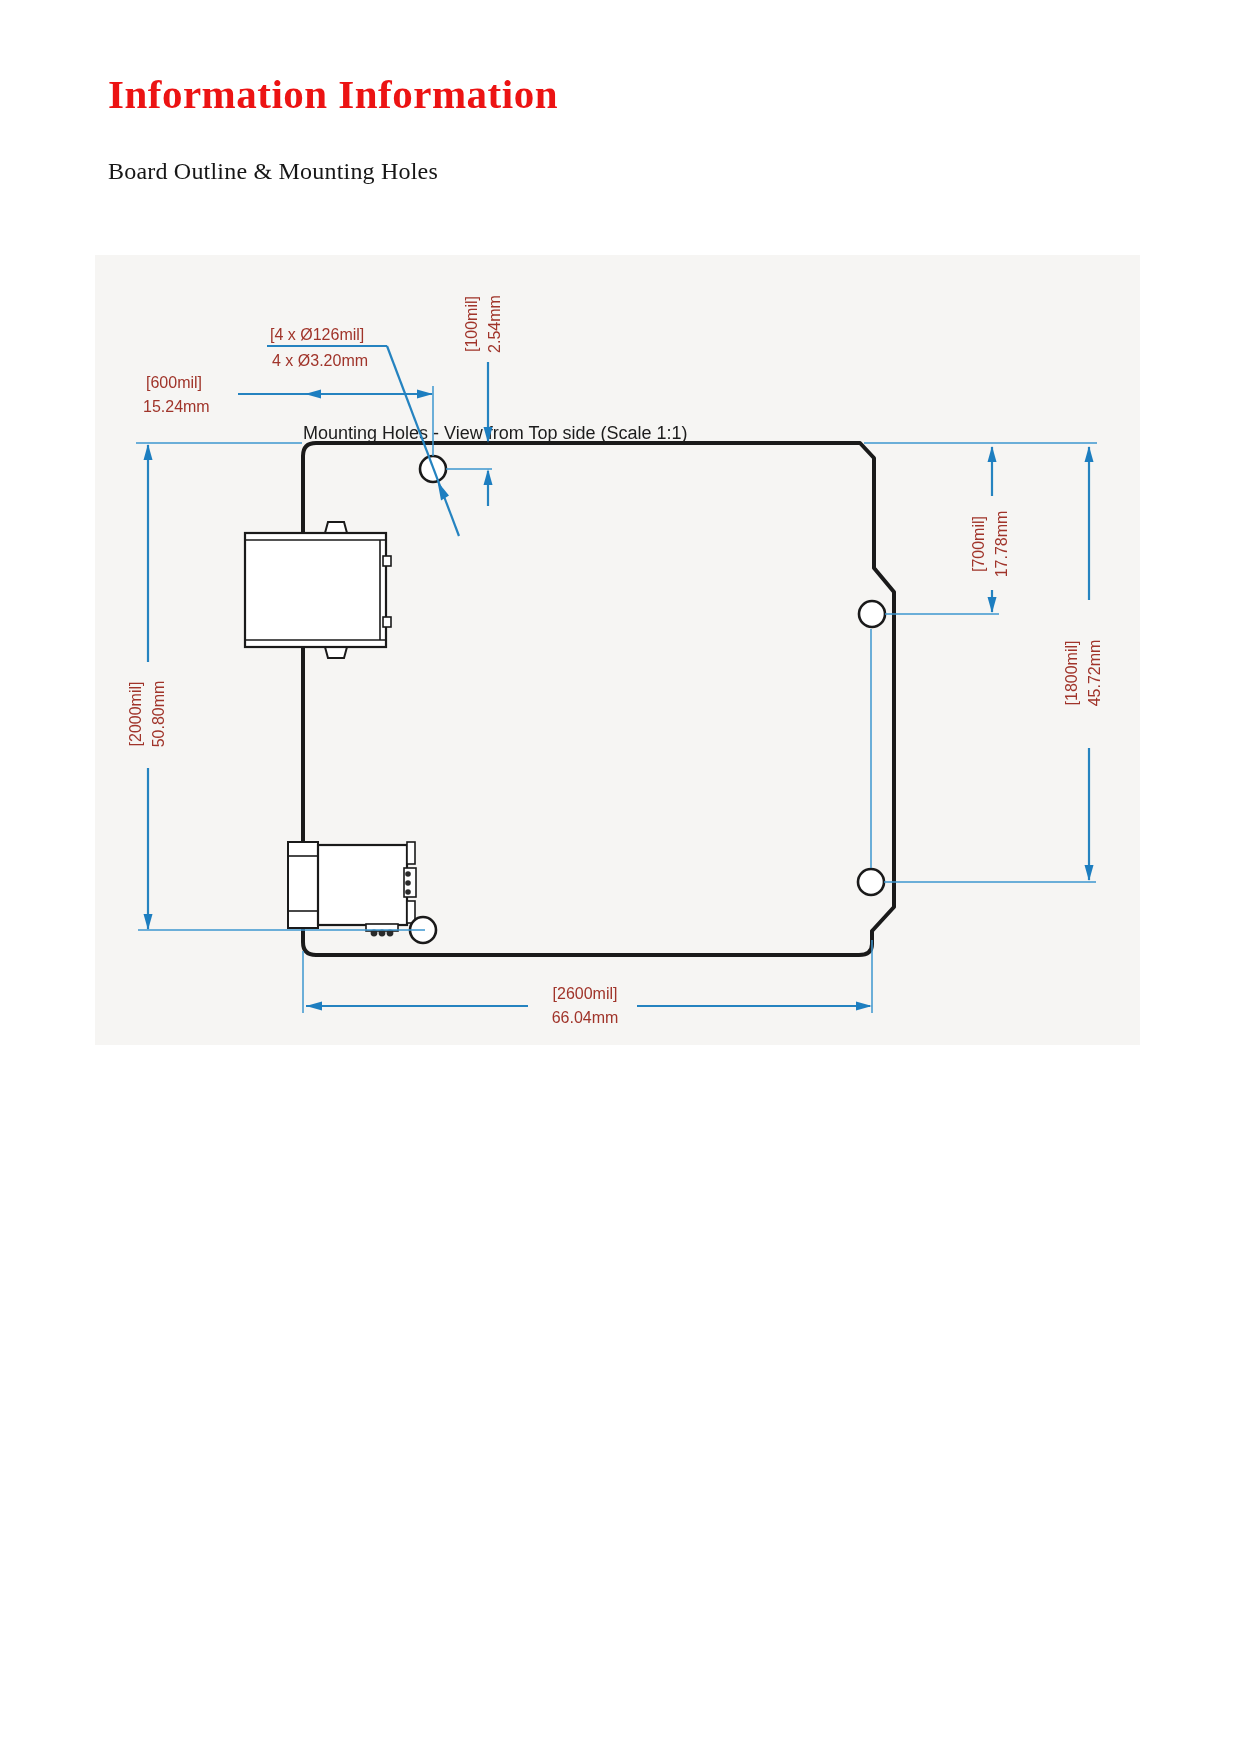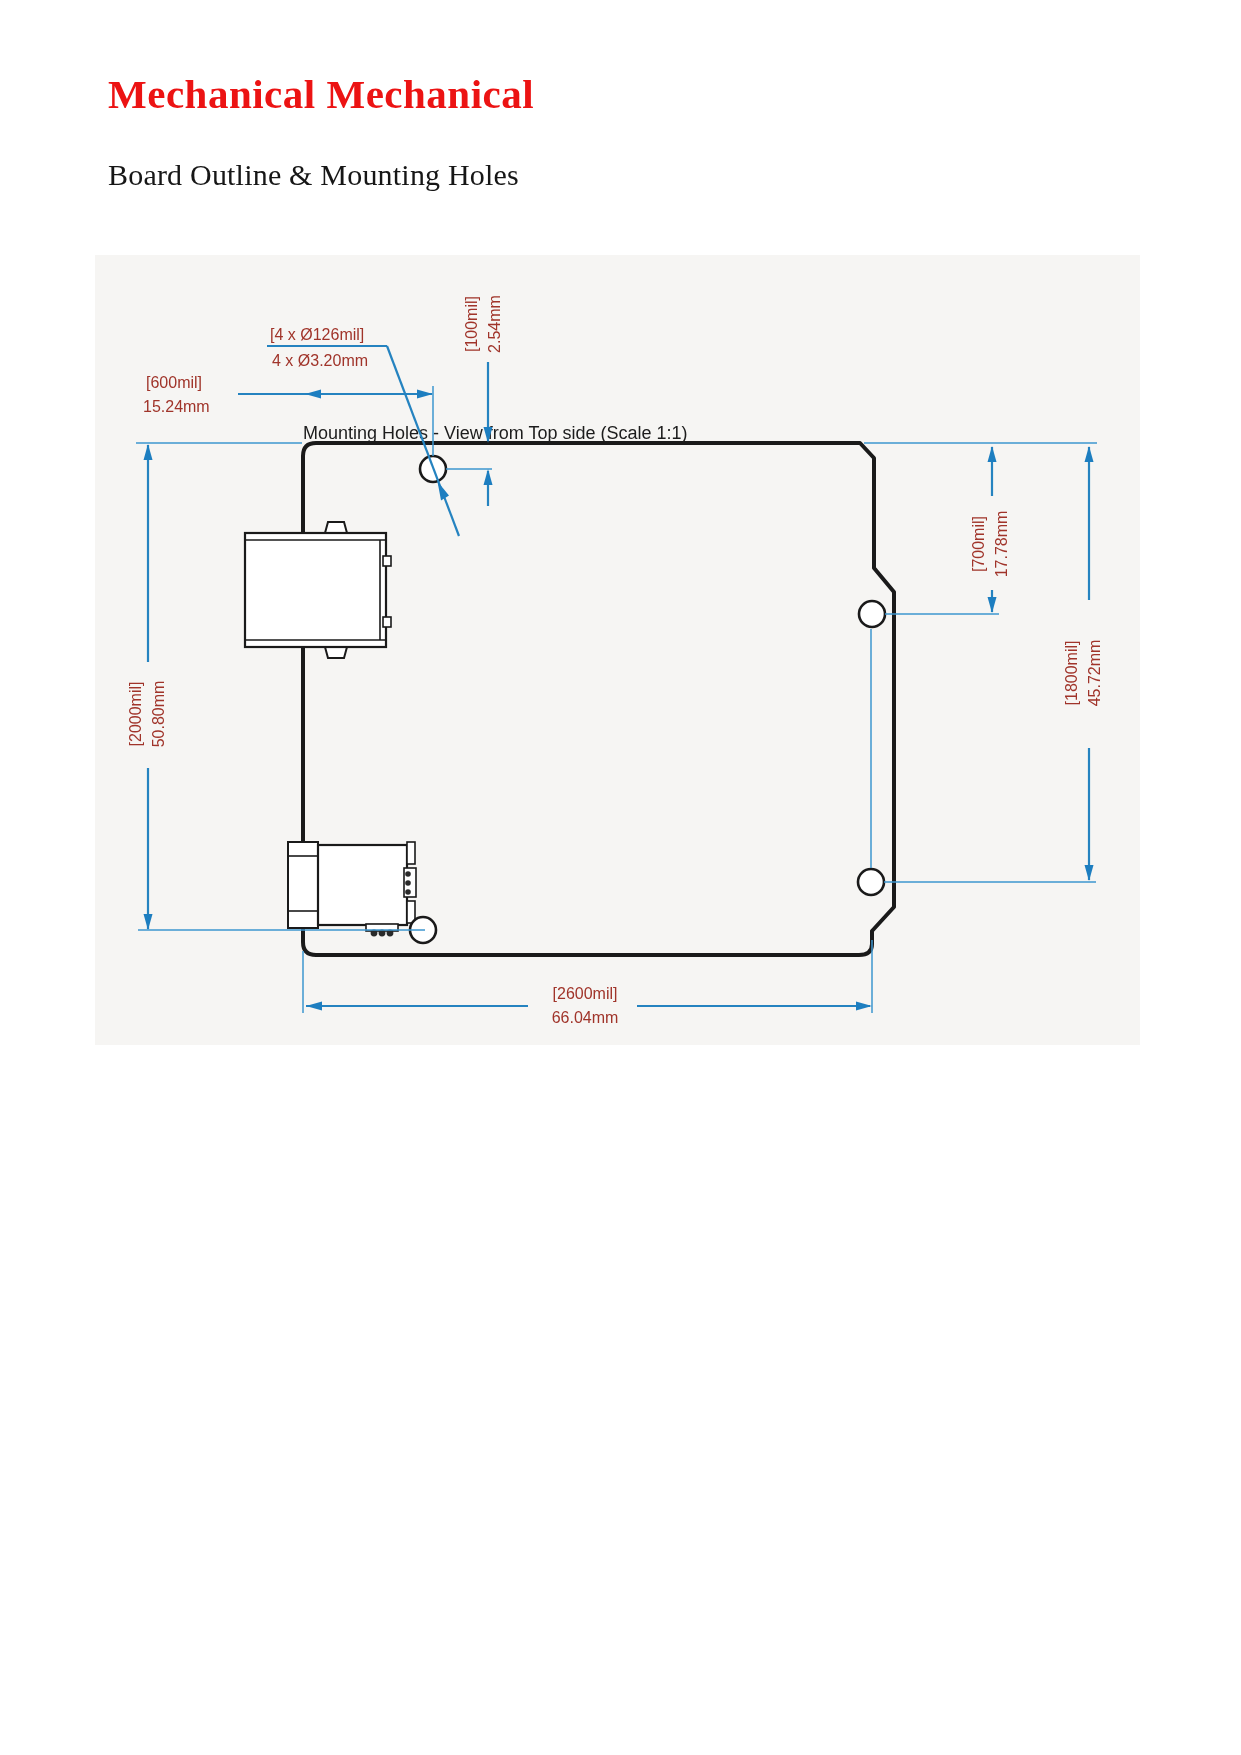--- a/index.html
+++ b/index.html
@@ -2,38 +2,38 @@
 <html><head>
 <meta charset="utf-8">
 <style>
   html,body{margin:0;padding:0;background:#ffffff;}
   .page{position:relative;width:1241px;height:1755px;background:#ffffff;overflow:hidden;
         font-family:"Liberation Sans",sans-serif;}
   .title{position:absolute;left:108px;top:70px;margin:0;
          font-family:"Liberation Serif",serif;font-weight:700;font-size:41px;
          letter-spacing:.5px;color:#ec1313;}
   .subtitle{position:absolute;left:108px;top:158px;margin:0;
-            font-family:"Liberation Serif",serif;font-weight:400;font-size:30px;
+            font-family:"Liberation Serif",serif;font-weight:400;font-size:24px;
             color:#161616;letter-spacing:.2px;}
   svg{position:absolute;left:0;top:0;}
   svg text{font-family:"Liberation Sans",sans-serif;}
   .cap{font-size:18px;fill:#1c1c1c;}
   .red{font-size:16px;fill:#a0342a;}
   .blk{stroke:#1a1a1a;fill:none;}
   .dim{stroke:#2583c0;stroke-width:2.2;fill:none;}
   .ext{stroke:#3c96cf;stroke-width:1.5;fill:none;}
   .arr{fill:#1d7ec0;stroke:none;}
   .wfill{fill:#ffffff;}
 </style>
 </head>
 <body>
 
 <div class="page">
 
-  <h1 class="title">Mechanical Mechanical</h1>
+  <h1 class="title">Information Information</h1>
   <h2 class="subtitle">Board Outline &amp; Mounting Holes</h2>
 
   <svg width="1241" height="1100" viewBox="0 0 1241 1100">
 
     <rect x="95" y="255" width="1045" height="790" fill="#f6f5f3"></rect>
 
     <g>
       <path class="blk" stroke-width="4" stroke-linejoin="round" d="
         M 316,443 L 860,443 L 874,458 L 874,568 L 894,592 L 894,907
         L 872,931 L 872,944 Q 872,955 859,955 L 316,955

